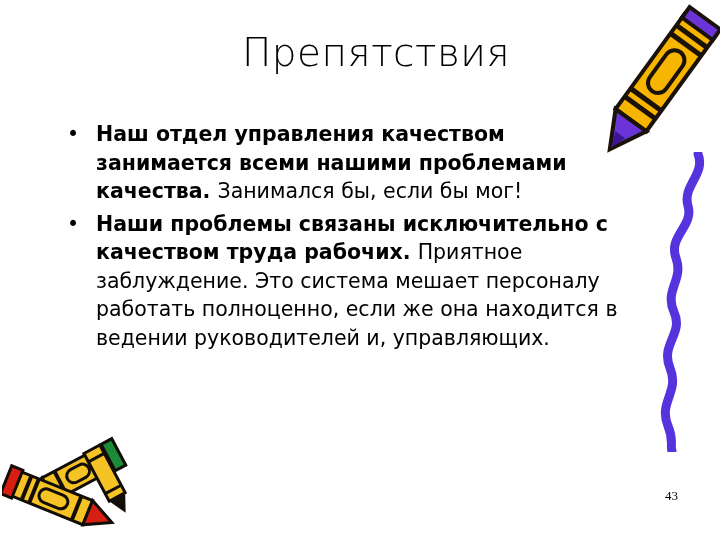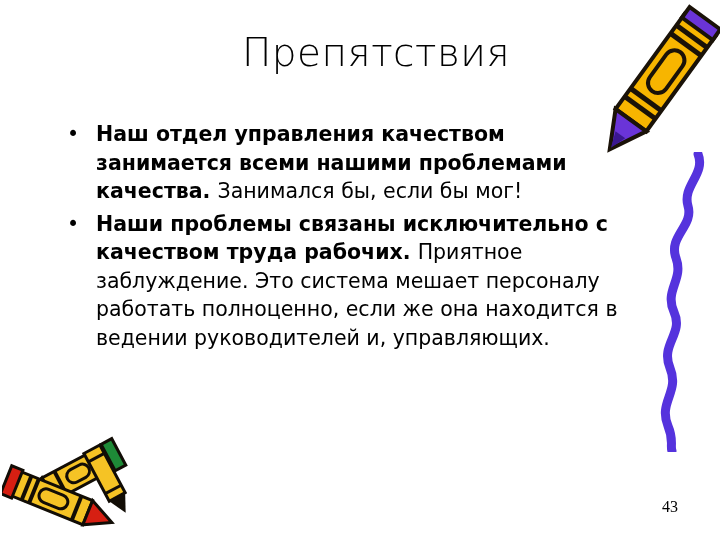--- a/index.html
+++ b/index.html
@@ -64,22 +64,22 @@
     font-weight: bold;
   }
   .seg-normal {
     font-weight: normal;
   }
 
   
   #page-number {
     position: absolute;
     right: 42px;
-    bottom: 24px;
-    font-size: 16px;
+    bottom: 36px;
+    font-size: 13px;
     font-family: "Liberation Serif", serif;
     color: #000000;
   }
 
   
   .clipart {
     position: absolute;
     pointer-events: none;
   }
   #crayon-top-right {

